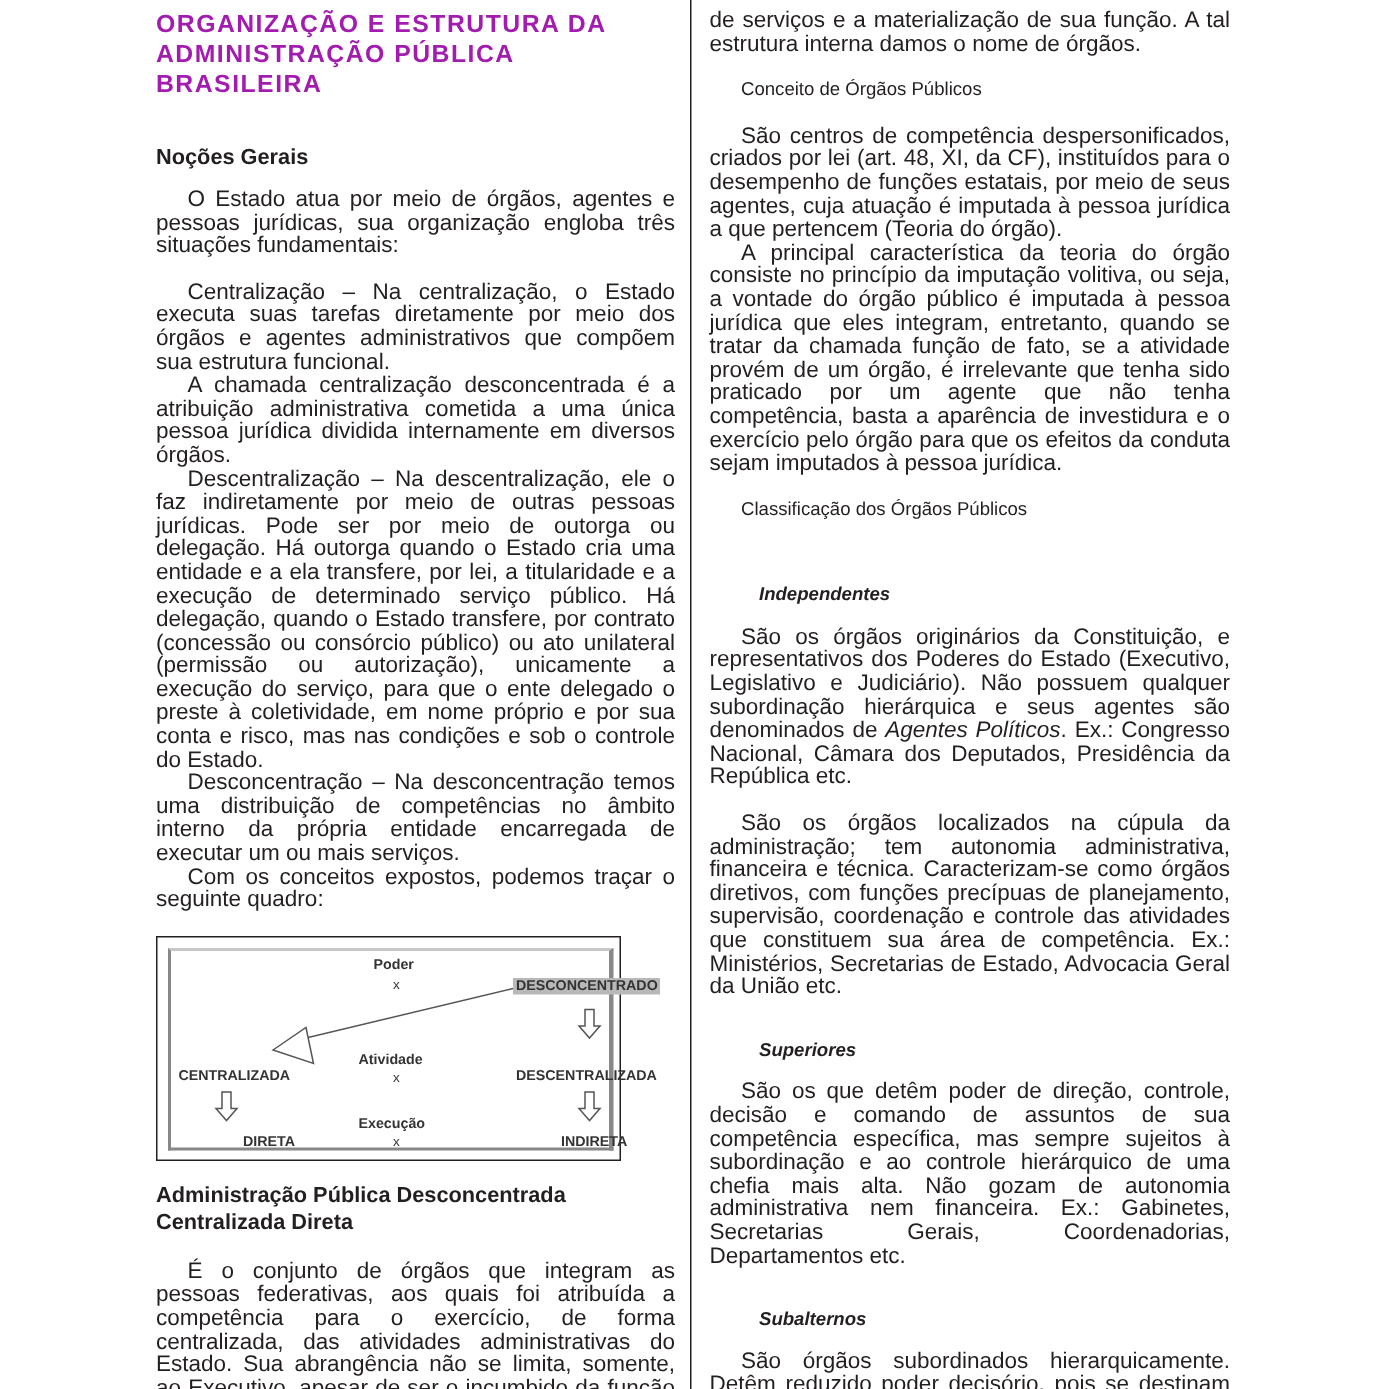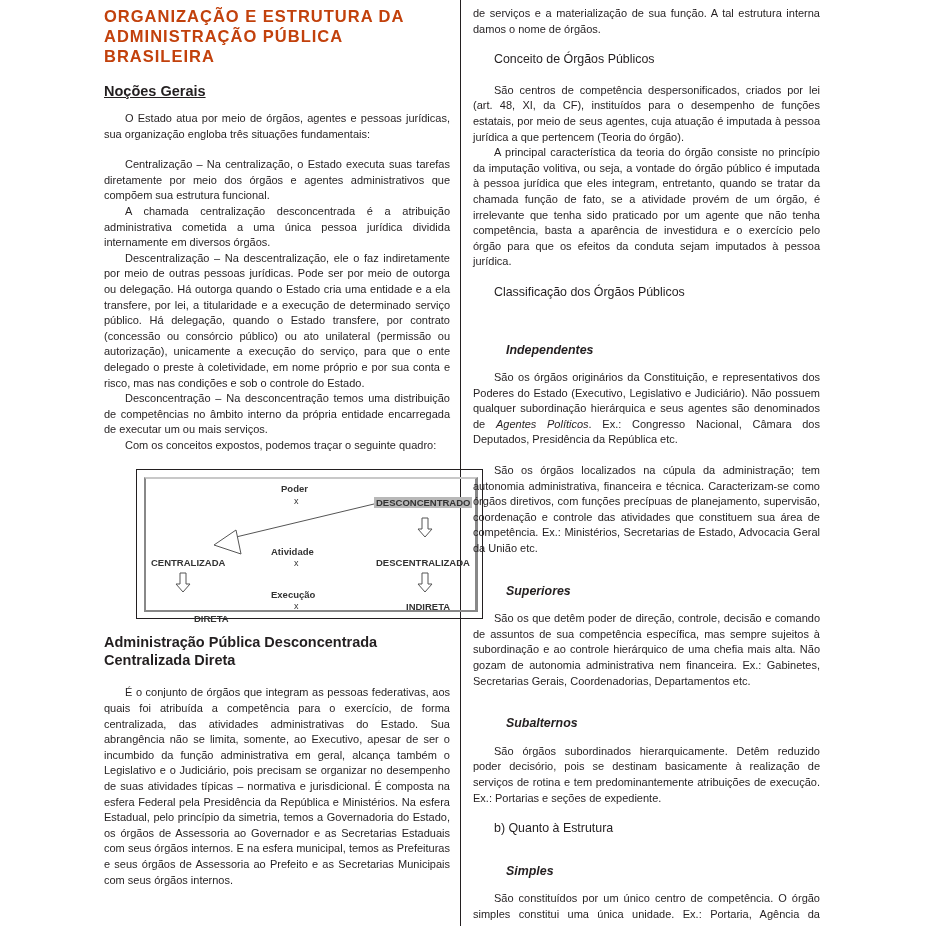--- a/index.html
+++ b/index.html
@@ -2,69 +2,69 @@
 <html><head>
   <meta charset="utf-8">
   <style>
     html, body { margin: 0; padding: 0; background: #ffffff; }
     body { width: 926px; height: 926px; position: relative; overflow: hidden;
       font-family: "Liberation Sans", sans-serif; color: #231f20; }
     .col { position: absolute; top: 0; }
     .left { left: 104px; width: 346px; }
     .right { left: 473px; width: 347px; }
     .vrule { position: absolute; left: 460px; top: 0; width: 1px; height: 926px; background: #231f20; }
-    .title { font-weight: bold; font-size: 16.5px; letter-spacing: 1px; line-height: 20px; margin: 6px 0 0 0; color: #c2410c; }
+    .title { font-weight: bold; font-size: 16.5px; letter-spacing: 1px; line-height: 20px; margin: 6px 0 0 0; color: #a21caf; }
     .h2 { font-weight: bold; font-size: 14.5px; line-height: 19px; margin: 12px 0 10px 0; }
-    p { margin: 0; font-size: 11px; line-height: 15.6px; text-align: justify; }
+    p { margin: 0; font-size: 15px; line-height: 15.6px; text-align: justify; }
     p.ind { text-indent: 21px; }
     .sp { height: 15px; }
     .sub { font-weight: normal; font-size: 12.4px; line-height: 15.6px; padding-left: 21px; margin: 0; }
     .it { font-style: italic; font-weight: bold; font-size: 12.4px; line-height: 15.6px; padding-left: 21px; margin: 12px; }
     b { font-weight: normal; }
     i { }
     
-    .diagram { position: relative; width: 347px; height: 150px; margin-top: 16px;
-      border: 1.5px solid #231f20; box-sizing: border-box; margin-left: 32px; }
+    .diagram { position: relative; width: 310px; height: 150px; margin-top: 16px;
+      border: 1.5px solid #231f20; box-sizing: border-box; }
     .diagram-inner { position: absolute; left: 7px; top: 7px; right: 4px; bottom: 6px;
       border-top: 2px solid #c8c8c8; border-left: 2px solid #888; border-right: 3px solid #888; border-bottom: 2px solid #888; }
     .dl { position: absolute; font-size: 9.5px; font-weight: bold; color: #333; white-space: nowrap; }
     .dx { position: absolute; font-size: 9px; color: #333; }
     .hl { background: #b8b8b8; padding: 0 2px; }
   </style>
 </head>
 <body>
 
 <div class="vrule"></div>
 
 <div class="col left">
   <div class="title">
     <div>ORGANIZAÇÃO E ESTRUTURA DA</div>
     <div>ADMINISTRAÇÃO PÚBLICA BRASILEIRA</div>
   </div>
-  <div class="h2" style="margin-top:16px;text-decoration:underline;">Noções Gerais</div>
+  <div class="h2" style="margin-top:30px;">Noções Gerais</div>
   <p class="ind">O Estado atua por meio de órgãos, agentes e pessoas jurídicas, sua organização engloba três situações fundamentais:</p>
   <div class="sp"></div>
   <p class="ind"><b>Centralização</b><span> – Na centralização, o Estado executa suas tarefas diretamente por meio dos órgãos e agentes administrativos que compõem sua estrutura funcional.</span></p>
   <p class="ind">A chamada centralização desconcentrada é a atribuição administrativa cometida a uma única pessoa jurídica dividida internamente em diversos órgãos.</p>
   <p class="ind"><b>Descentralização</b><span> – Na descentralização, ele o faz indiretamente por meio de outras pessoas jurídicas. Pode ser por meio de outorga ou delegação. Há outorga quando o Estado cria uma entidade e a ela transfere, por lei, a titularidade e a execução de determinado serviço público. Há delegação, quando o Estado transfere, por contrato (concessão ou consórcio público) ou ato unilateral (permissão ou autorização), unicamente a execução do serviço, para que o ente delegado o preste à coletividade, em nome próprio e por sua conta e risco, mas nas condições e sob o controle do Estado.</span></p>
   <p class="ind"><b>Desconcentração</b><span> – Na desconcentração temos uma distribuição de competências no âmbito interno da própria entidade encarregada de executar um ou mais serviços.</span></p>
   <p class="ind">Com os conceitos expostos, podemos traçar o seguinte quadro:</p>
 
   <div class="diagram">
     <div class="diagram-inner">
       <span class="dl" style="left:135px; top:4px;">Poder</span>
       <span class="dx" style="left:148px; top:17px;">x</span>
       <span class="dl hl" style="left:228px; top:18px;">DESCONCENTRADO</span>
       <span class="dl" style="left:125px; top:67px;">Atividade</span>
       <span class="dx" style="left:148px; top:79px;">x</span>
       <span class="dl" style="left:5px; top:78px;">CENTRALIZADA</span>
       <span class="dl" style="left:230px; top:78px;">DESCENTRALIZADA</span>
       <span class="dl" style="left:125px; top:110px;">Execução</span>
       <span class="dx" style="left:148px; top:122px;">x</span>
-      <span class="dl" style="left:16px; top:134px;padding-left:32px;">DIRETA</span>
+      <span class="dl" style="left:16px; top:122px;padding-left:32px;">DIRETA</span>
       <span class="dl" style="left:260px; top:122px;">INDIRETA</span>
       <svg style="position:absolute; left:0; top:0;" width="334" height="140">
         <g>
           <line x1="228" y1="25" x2="90" y2="58" stroke="#555" stroke-width="1"></line>
           <polygon points="68,66 90,51 95,75" fill="#fff" stroke="#555" stroke-width="1"></polygon>
         </g>
         <g>
           <polygon points="276,39 282,39 282,50 286,50 279,58 272,50 276,50" fill="#fff" stroke="#555" stroke-width="1"></polygon>
         </g>
         <g>

